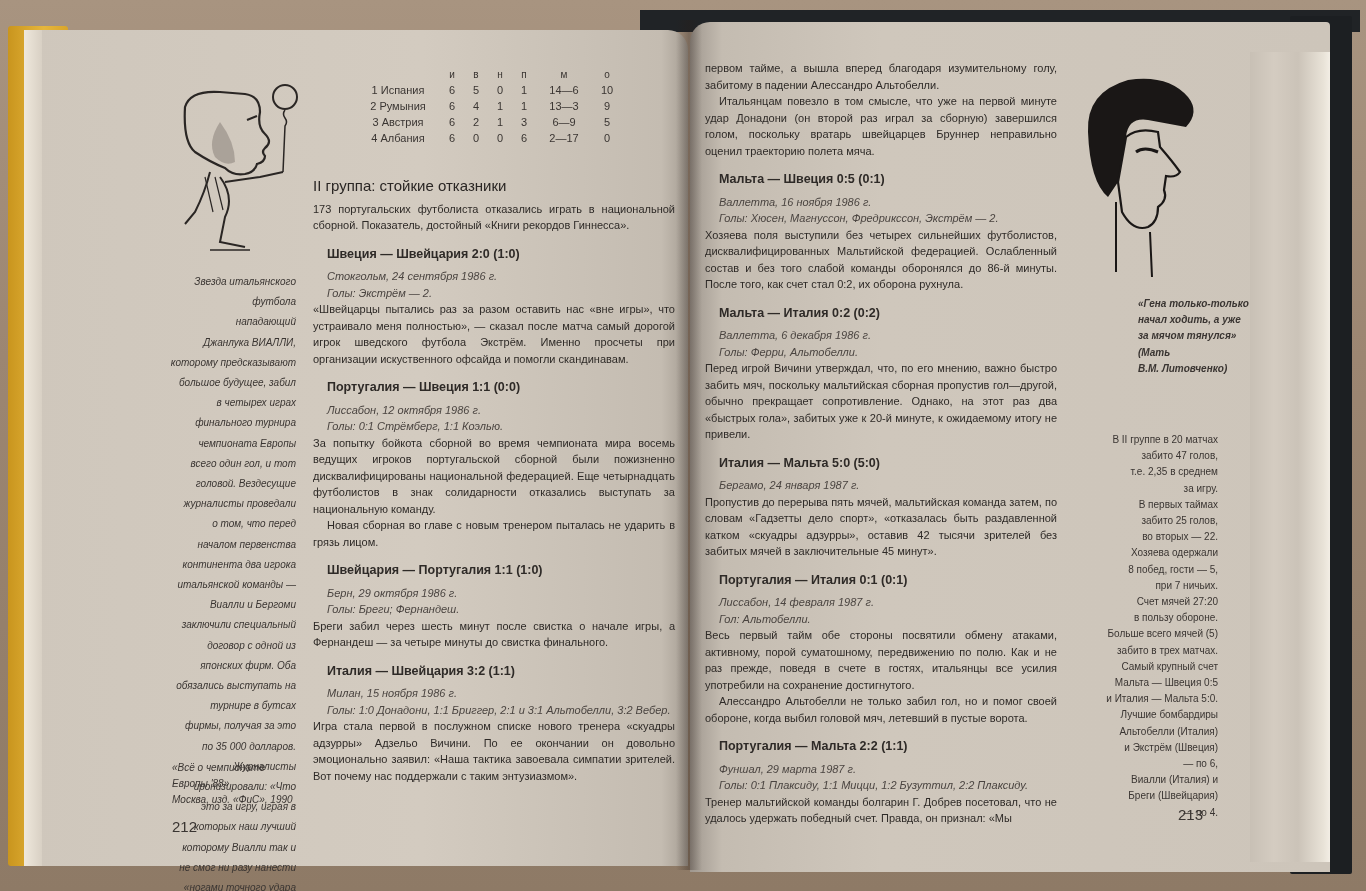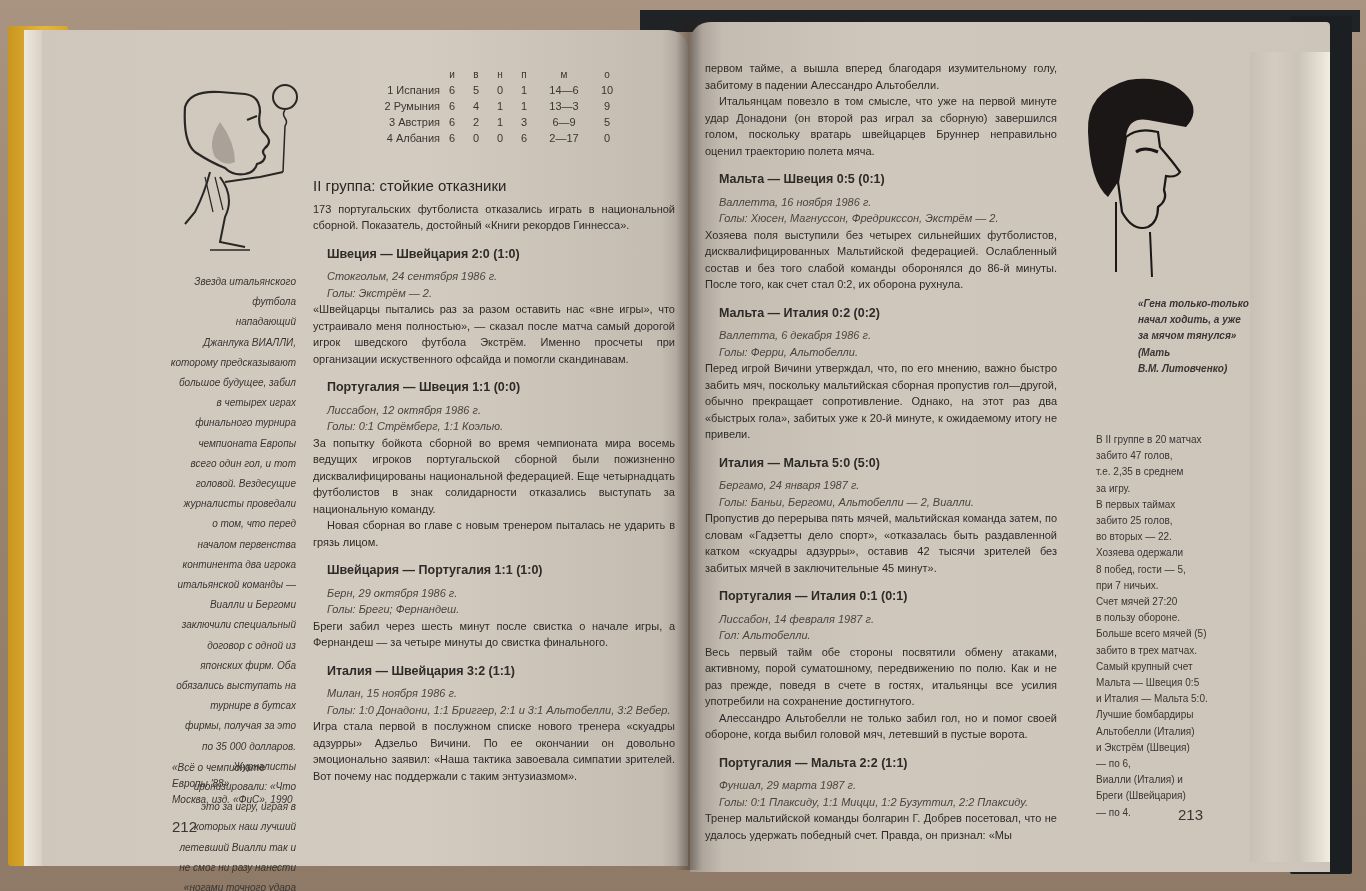--- a/index.html
+++ b/index.html
@@ -44,21 +44,21 @@
   .gutter {
     position:absolute; left:676px; top:20px; width:26px; height:850px;
     background: linear-gradient(90deg,rgba(0,0,0,0) 0%,rgba(40,30,25,.35) 50%,rgba(0,0,0,0) 100%);
   }
   .abs { position:absolute; }
   
   .standings { left:356px; top:66px; font-size:11px; color:#3a3532; }
   .standings table { border-collapse:collapse; }
   .standings td, .standings th { padding:0 0 0 0; height:16px; font-weight:normal; }
   .standings th { font-size:10px; }
-  .standings .team { width:84px; text-align:right; }
+  .standings .team { width:84px; text-align:center; }
   .standings .n { width:24px; text-align:center; }
   .standings .gd { width:56px; text-align:center; }
   .standings .pts { width:30px; text-align:center; }
 
   .col { font-size:11px; line-height:16.5px; color:#2e2a27; }
   .col p { margin:0; text-align:justify; }
   .col .indent { text-indent:14px; }
   .match-title { font-weight:bold; font-size:12.5px; margin:12px 0 6px 14px !important; text-align:right; }
   .match-meta { font-style:italic; margin-left:14px !important; color:#4a4440; text-align:left !important; }
   .section-title { font-size:15px; margin:0 0 6px 0 !important; color:#2a2624; text-align:left !important; }
@@ -202,21 +202,21 @@
     <p>договор с одной из</p>
     <p>японских фирм. Оба</p>
     <p>обязались выступать на</p>
     <p>турнире в бутсах</p>
     <p>фирмы, получая за это</p>
     <p>по 35 000 долларов.</p>
     <p>Журналисты</p>
     <p>иронизировали: «Что</p>
     <p>это за игру, играя в</p>
     <p>которых наш лучший</p>
-    <p>летевший Виалли так и</p>
+    <p>которому Виалли так и</p>
     <p>не смог ни разу нанести</p>
     <p>«ногами точного удара</p>
     <p>по воротам?»</p>
   </div>
 <div class="abs sidebar" style="left:172px;top:760px;width:140px;" id="left-source">
     <p>«Всё о чемпионате</p>
     <p>Европы '88»</p>
     <p>Москва, изд. «ФиС», 1990</p>
   </div>
 <div class="abs page-num" style="left:172px;top:818px;">212</div>
@@ -230,21 +230,20 @@
   <p class="match-meta">Голы: Хюсен, Магнуссон, Фредрикссон, Экстрём — 2.</p>
   <p>Хозяева поля выступили без четырех сильнейших футболистов, дисквалифицированных Мальтийской федерацией. Ослабленный состав и без того слабой команды оборонялся до 86-й минуты. После того, как счет стал 0:2, их оборона рухнула.</p>
 
   <p class="match-title">Мальта — Италия   0:2 (0:2)</p>
   <p class="match-meta">Валлетта, 6 декабря 1986 г.</p>
   <p class="match-meta">Голы: Ферри, Альтобелли.</p>
   <p>Перед игрой Вичини утверждал, что, по его мнению, важно быстро забить мяч, поскольку мальтийская сборная пропустив гол—другой, обычно прекращает сопротивление. Однако, на этот раз два «быстрых гола», забитых уже к 20-й минуте, к ожидаемому итогу не привели.</p>
 
   <p class="match-title">Италия — Мальта   5:0 (5:0)</p>
   <p class="match-meta">Бергамо, 24 января 1987 г.</p>
-  <p class="match-meta">Голы: Баньи, Бергоми, Альтобелли — 2, Виалли.</p>
   <p>Пропустив до перерыва пять мячей, мальтийская команда затем, по словам «Гадзетты дело спорт», «отказалась быть раздавленной катком «скуадры адзурры», оставив 42 тысячи зрителей без забитых мячей в заключительные 45 минут».</p>
 
   <p class="match-title">Португалия — Италия   0:1 (0:1)</p>
   <p class="match-meta">Лиссабон, 14 февраля 1987 г.</p>
   <p class="match-meta">Гол: Альтобелли.</p>
   <p>Весь первый тайм обе стороны посвятили обмену атаками, активному, порой суматошному, передвижению по полю. Как и не раз прежде, поведя в счете в гостях, итальянцы все усилия употребили на сохранение достигнутого.</p>
   <p class="indent">Алессандро Альтобелли не только забил гол, но и помог своей обороне, когда выбил головой мяч, летевший в пустые ворота.</p>
 
   <p class="match-title">Португалия — Мальта   2:2 (1:1)</p>
   <p class="match-meta">Фуншал, 29 марта 1987 г.</p>
@@ -252,21 +251,21 @@
   <p>Тренер мальтийской команды болгарин Г. Добрев посетовал, что не удалось удержать победный счет. Правда, он признал: «Мы</p>
 </div>
 
 <div class="abs sidebar bold" style="left:1138px;top:296px;width:140px;font-weight:bold;" id="right-quote">
     <p>«Гена только-только</p>
     <p>начал ходить, а уже</p>
     <p>за мячом тянулся»</p>
     <p>(Мать</p>
     <p>В.М. Литовченко)</p>
   </div>
-<div class="abs sidebar" style="left:1096px;top:432px;width:150px;font-style:normal;" id="right-stats">
+<div class="abs sidebar" style="left:1068px;top:432px;width:150px;font-style:normal;text-align:right;" id="right-stats">
     <p>В II группе в 20 матчах</p>
     <p>забито 47 голов,</p>
     <p>т.е. 2,35 в среднем</p>
     <p>за игру.</p>
     <p>В первых таймах</p>
     <p>забито 25 голов,</p>
     <p>во вторых — 22.</p>
     <p>Хозяева одержали</p>
     <p>8 побед, гости — 5,</p>
     <p>при 7 ничьих.</p>

